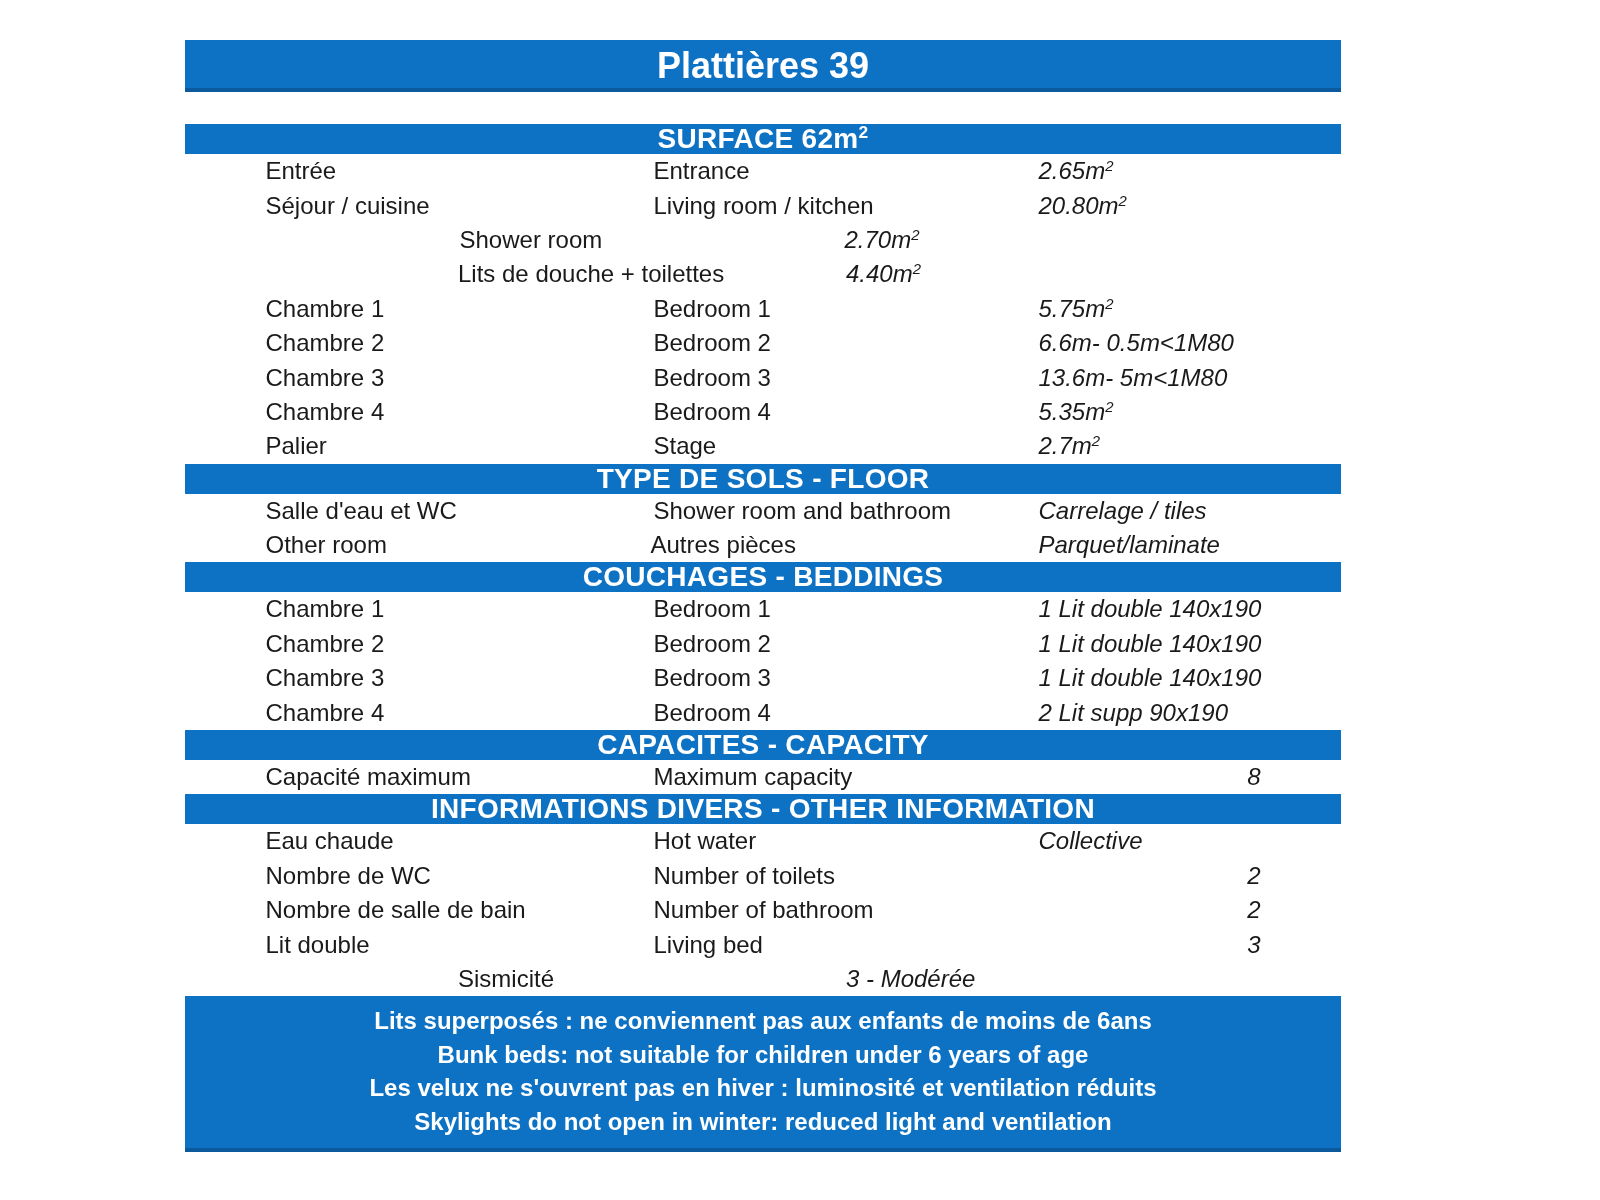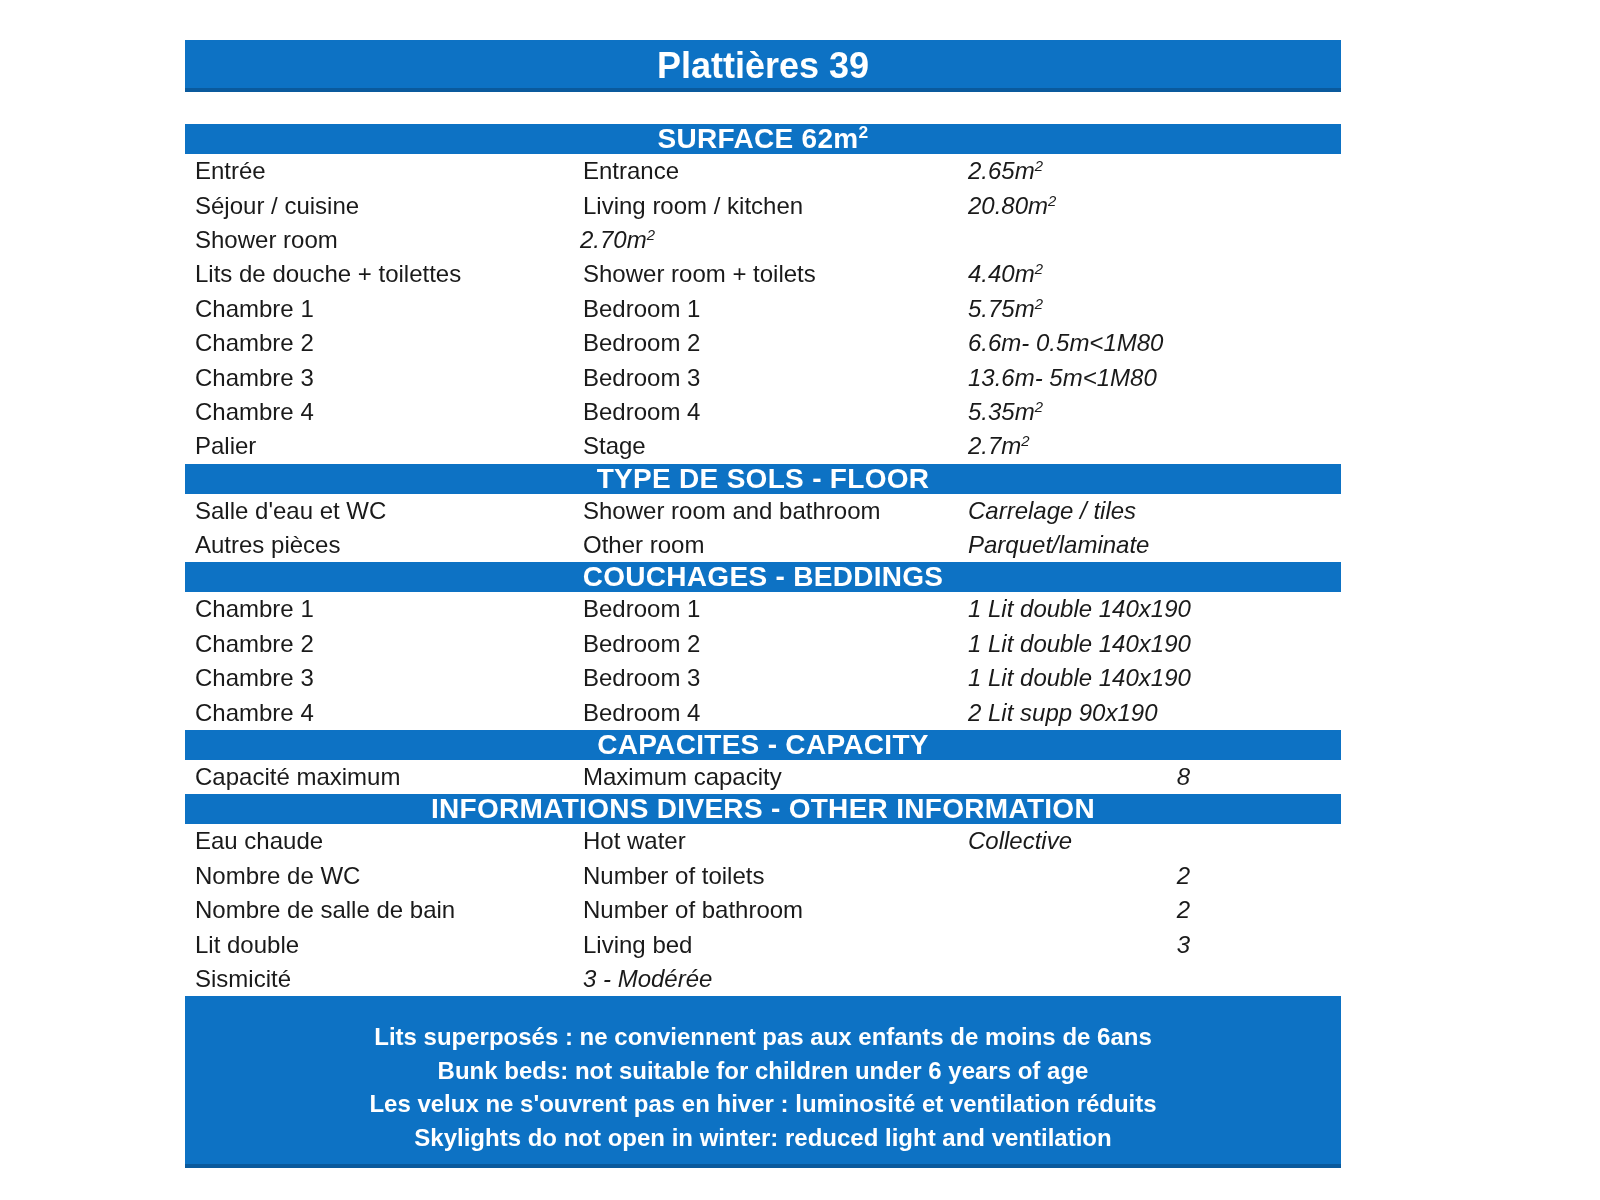--- a/index.html
+++ b/index.html
@@ -41,33 +41,34 @@
     font-size:28px;
     letter-spacing:0.3px;
   }
   .row{
     display:flex;
     align-items:center;
     height:34.4px;
     padding:0 10px;
     font-size:24px;
     background:#ffffff;
+    justify-content:center;
   }
   .cell{white-space:nowrap;overflow:visible;}
   .c1{width:388px;}
   .c2{width:385px;}
   .c3{width:222px;font-style:italic;}
   .num{text-align:right;}
   sup.sup{
     font-size:0.62em;
     vertical-align:0.55em;
     line-height:0;
   }
   .footer{
-    padding:24px 0 10px;
+    padding:8px 0 10px;
     border-bottom:4px solid var(--accent-dark);
   }
   .footer-line{
     font-size:24px;
     line-height:33.5px;
     font-weight:bold;
     text-align:center;
   }
 </style>
 </head>
@@ -90,21 +91,20 @@
         <div class="cell c1">Séjour / cuisine</div>
         <div class="cell c2">Living room / kitchen</div>
         <div class="cell c3">20.80m<sup class="sup">2</sup></div>
       </div>
       <div class="row">
         <div class="cell c2">Shower room</div>
         <div class="cell c3">2.70m<sup class="sup">2</sup></div>
       </div>
       <div class="row">
         <div class="cell c1">Lits de douche + toilettes</div>
-        <div class="cell c2">Shower room + toilets</div>
         <div class="cell c3">4.40m<sup class="sup">2</sup></div>
       </div>
       <div class="row">
         <div class="cell c1">Chambre 1</div>
         <div class="cell c2">Bedroom 1</div>
         <div class="cell c3">5.75m<sup class="sup">2</sup></div>
       </div>
       <div class="row">
         <div class="cell c1">Chambre 2</div>
         <div class="cell c2">Bedroom 2</div>
@@ -125,22 +125,22 @@
         <div class="cell c2">Stage</div>
         <div class="cell c3">2.7m<sup class="sup">2</sup></div>
       </div>
       <div class="band section-header">TYPE DE SOLS - FLOOR</div>
       <div class="row">
         <div class="cell c1">Salle d'eau et WC</div>
         <div class="cell c2">Shower room and bathroom</div>
         <div class="cell c3">Carrelage / tiles</div>
       </div>
       <div class="row">
+        <div class="cell c2">Other room</div>
         <div class="cell c1">Autres pièces</div>
-        <div class="cell c2">Other room</div>
         <div class="cell c3">Parquet/laminate</div>
       </div>
       <div class="band section-header">COUCHAGES - BEDDINGS</div>
       <div class="row">
         <div class="cell c1">Chambre 1</div>
         <div class="cell c2">Bedroom 1</div>
         <div class="cell c3">1 Lit double 140x190</div>
       </div>
       <div class="row">
         <div class="cell c1">Chambre 2</div>

